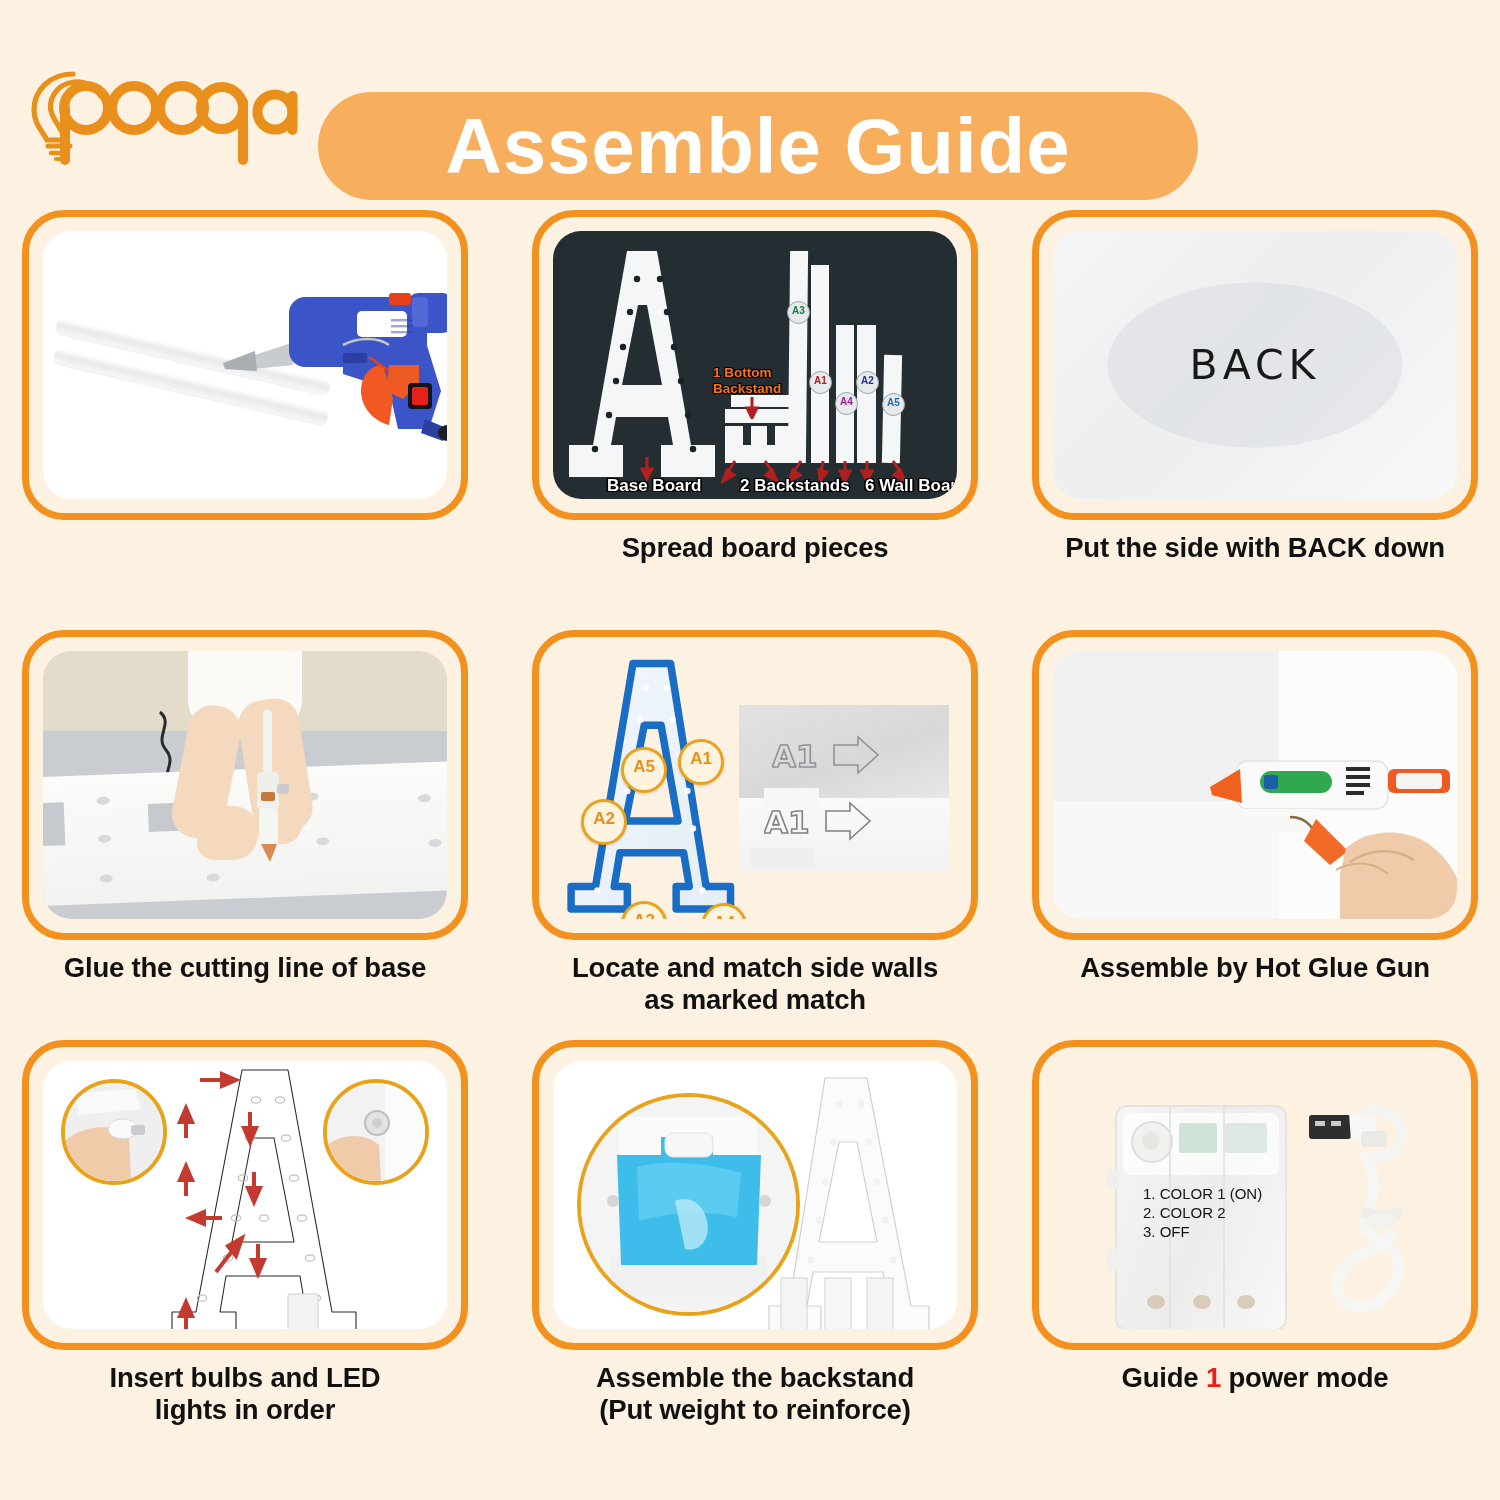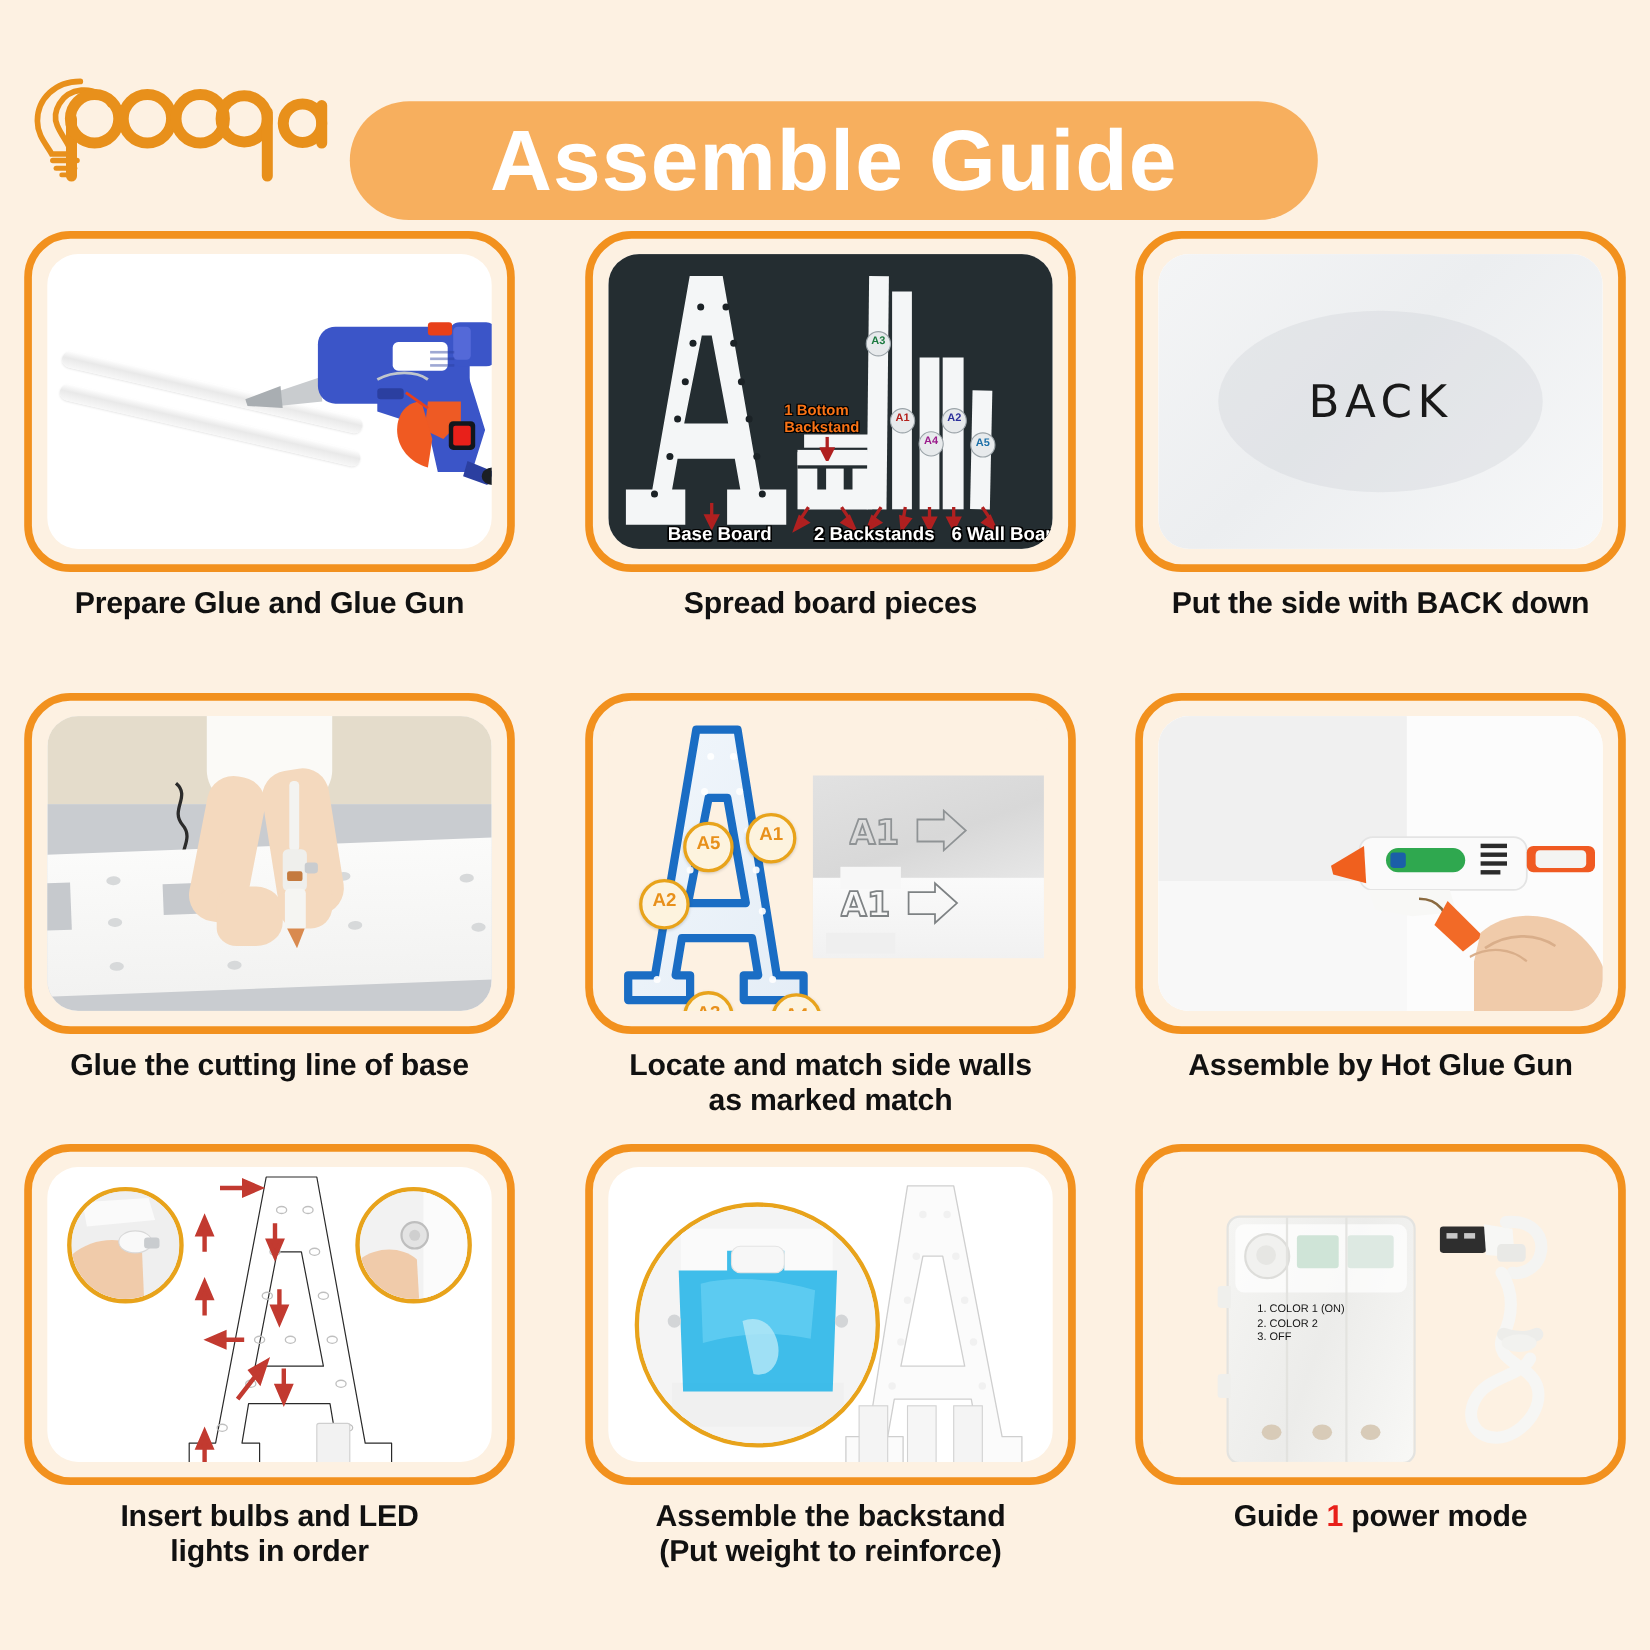--- a/index.html
+++ b/index.html
@@ -159,21 +159,21 @@
     border-radius:50%;border:4px solid #E8A31B;overflow:hidden;background:#F3F3F3;
   }
 
   
   .batt{
     position:absolute;left:62px;top:44px;width:168px;height:222px;
     background:linear-gradient(110deg,#F5F5F3 0%,#ECECEA 50%,#F8F8F6 100%);
     border:2px solid #E3E3E0;border-radius:12px;
   }
   .battlines{
-    position:absolute;color:#141414;font-size:10px;line-height:1.26;
+    position:absolute;color:#141414;font-size:15px;line-height:1.26;
     left:26px;top:78px;white-space:nowrap;
     font-family:"Liberation Sans", sans-serif;
   }
 </style>
 </head>
 <body>
 
 <div class="header">
 
   <div class="logo">
@@ -230,21 +230,20 @@
           <path d="M176 78 L196 92" stroke="#E8401A" stroke-width="2.6" fill="none"></path>
           <rect x="150" y="74" width="24" height="10" rx="3" fill="#2B3FA0"></rect>
           <g opacity=".45" fill="#2B3FA0">
             <rect x="198" y="40" width="22" height="2.4"></rect>
               <rect x="198" y="46" width="22" height="2.4"></rect>
             <rect x="198" y="52" width="22" height="2.4"></rect>
           </g>
         </svg>
       </div>
     </div>
-    <div class="caption">Prepare Glue and Glue Gun</div>
   </div>
 
   <div class="cell col1 row0">
     <div class="panel">
       <div class="panel-inner">
         <div class="dark">
 
           <svg style="position:absolute;left:12px;top:18px;" width="150" height="230" viewBox="0 0 150 230">
             <path d="M62 2 L92 2 L126 196 L150 196 L150 228 L96 228 L96 196 L108 196 L103 168 L51 168 L46 196 L58 196 L58 228 L4 228 L4 196 L28 196 Z
                      M57 136 L97 136 L82 56 L73 56 Z" fill="#F4F6F7"></path>

